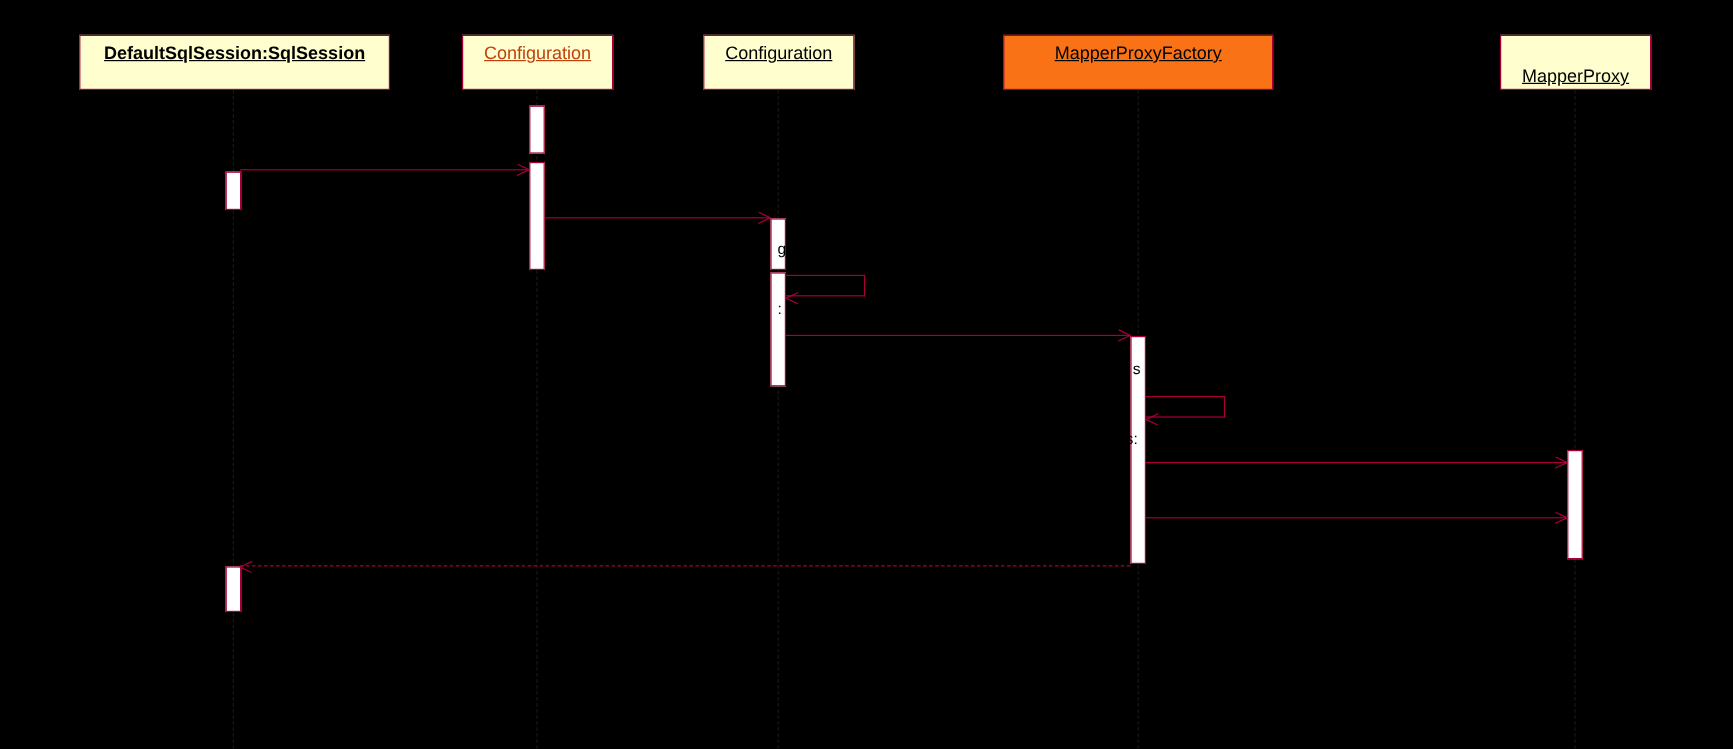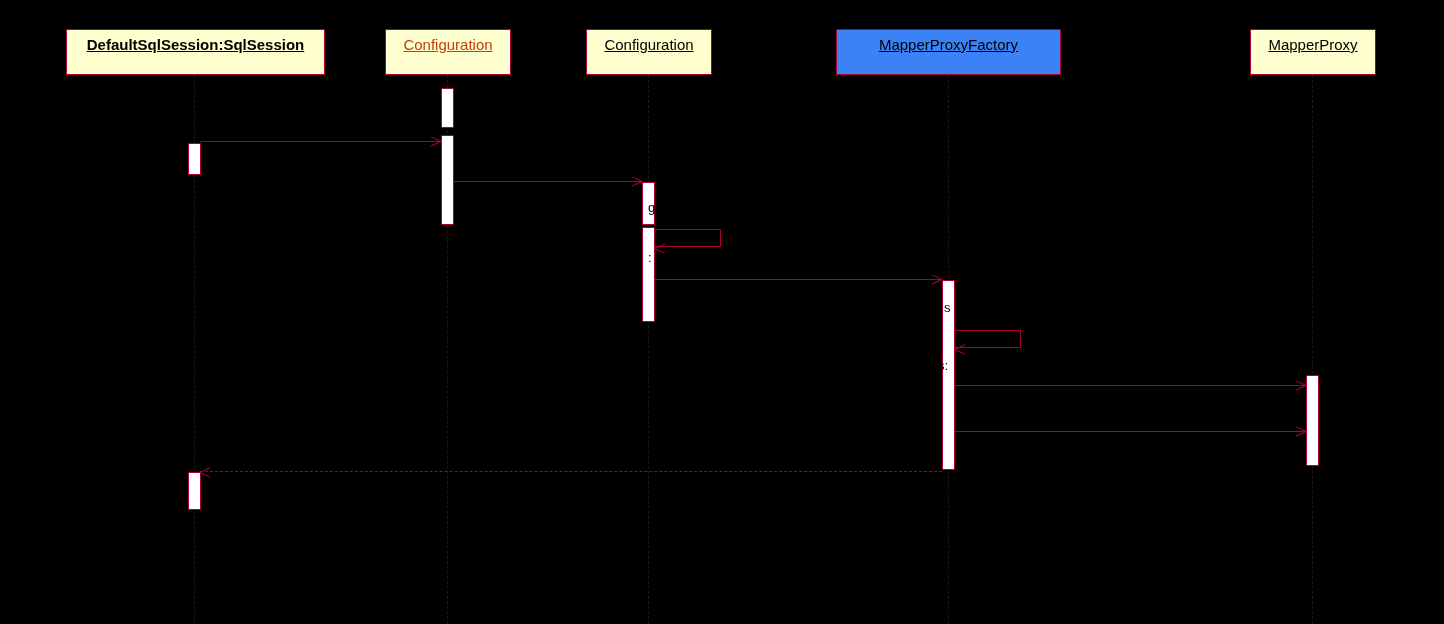--- a/index.html
+++ b/index.html
@@ -113,25 +113,25 @@
   <div id="participants-layer">
       <div class="participant-box" style="left: 66px; top: 29px; width: 259px; height: 46px; background: rgb(254, 254, 206); border-color: rgb(168, 0, 54);">
         <span class="participant-label" style="color: rgb(0, 0, 0); font-weight: bold;">DefaultSqlSession:SqlSession</span>
       </div>
       <div class="participant-box" style="left: 385px; top: 29px; width: 126px; height: 46px; background: rgb(254, 254, 206); border-color: rgb(168, 0, 54);">
         <span class="participant-label" style="color: #c2410c;">Configuration</span>
       </div>
       <div class="participant-box" style="left: 586px; top: 29px; width: 126px; height: 46px; background: rgb(254, 254, 206); border-color: rgb(168, 0, 54);">
         <span class="participant-label" style="color: rgb(0, 0, 0);">Configuration</span>
       </div>
-      <div class="participant-box" style="left: 836px; top: 29px; width: 225px; height: 46px; background: #3b82f6; border-color: rgb(168, 0, 54); text-align: center;">
+      <div class="participant-box" style="left: 836px; top: 29px; width: 225px; height: 46px; background: #f97316; border-color: rgb(168, 0, 54); text-align: center;">
         <span class="participant-label" style="color: rgb(0, 0, 0);">MapperProxyFactory</span>
       </div>
       <div class="participant-box" style="left: 1250px; top: 29px; width: 126px; height: 46px; background: rgb(254, 254, 206); border-color: rgb(168, 0, 54);">
-        <span class="participant-label" style="color: rgb(0, 0, 0);">MapperProxy</span>
+        <span class="participant-label" style="color: rgb(0, 0, 0); margin-top: 19px;">MapperProxy</span>
       </div>
     </div>
 
   <div id="activations-layer">
       <div class="activation" style="left: 441px; top: 88px; height: 40px; background: rgb(255, 255, 255); border-color: rgb(168, 0, 54);"></div>
       <div class="activation" style="left: 188px; top: 143px; height: 32px; background: rgb(255, 255, 255); border-color: rgb(168, 0, 54);"></div>
       <div class="activation" style="left: 441px; top: 135px; height: 90px; background: rgb(255, 255, 255); border-color: rgb(168, 0, 54);"></div>
       <div class="activation" style="left: 642px; top: 182px; height: 43px; background: rgb(255, 255, 255); border-color: rgb(168, 0, 54);"></div>
       <div class="activation" style="left: 642px; top: 227px; height: 95px; background: rgb(255, 255, 255); border-color: rgb(168, 0, 54);"></div>
       <div class="activation" style="left: 942px; top: 280px; height: 190px; background: rgb(255, 255, 255); border-color: rgb(168, 0, 54);"></div>

